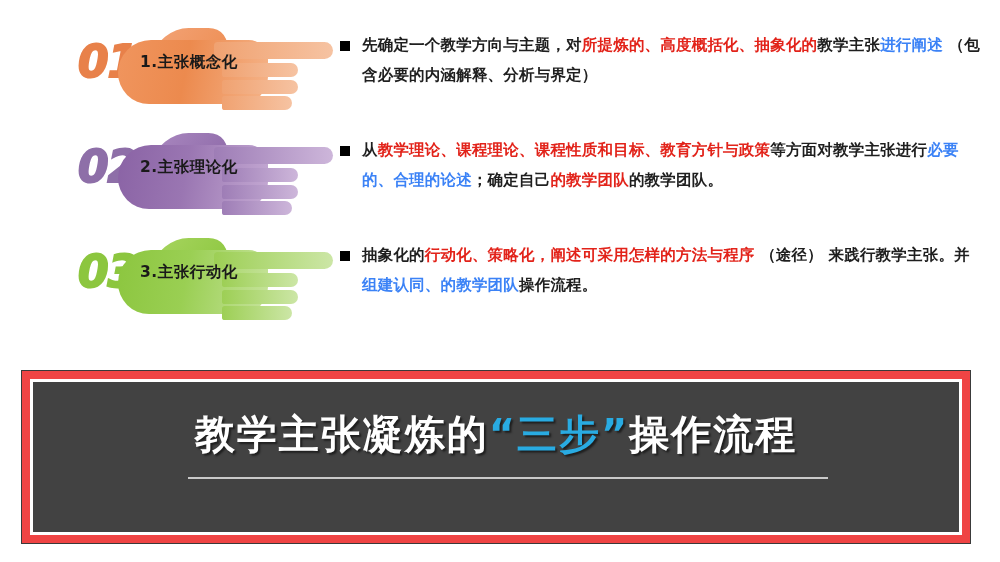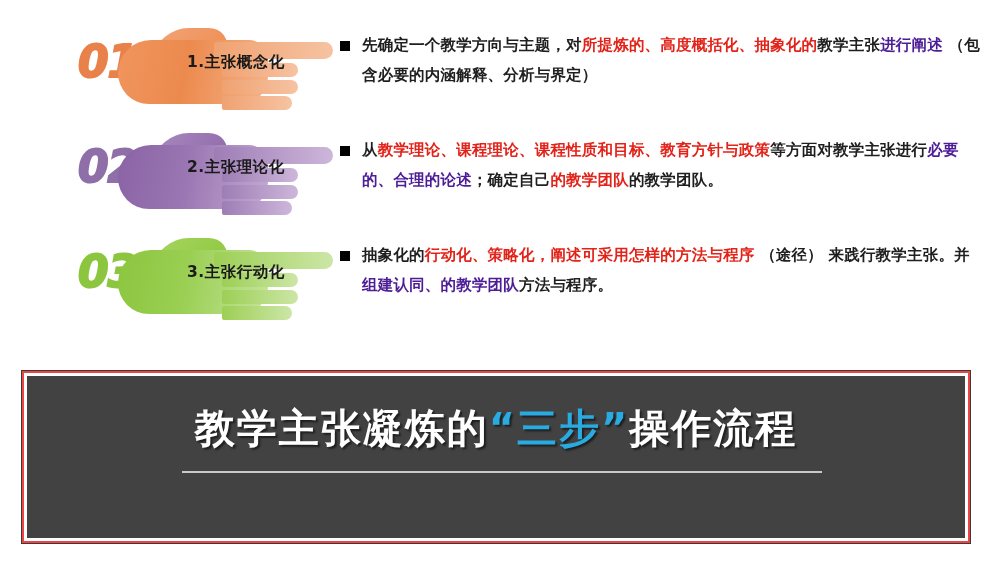--- a/index.html
+++ b/index.html
@@ -111,21 +111,20 @@
     position: absolute;
     left: 140px;
     top: 30px;
     width: 165px;
     font-size: 15.5px;
     font-weight: 700;
     color: #1a1a1a;
     letter-spacing: 0.5px;
     white-space: nowrap;
     z-index: 5;
-    margin-left: 47px;
   }
 
   
   .bullet {
     position: absolute;
     left: 340px;
     top: 19px;
     width: 10px;
     height: 10px;
     background: #000000;
@@ -135,31 +134,31 @@
     left: 362px;
     top: 8px;
     width: 620px;
     font-size: 15.5px;
     font-weight: 700;
     line-height: 30px;
     color: #1f1f1f;
     letter-spacing: 0.2px;
   }
   .para .red  { color: #E2231A; text-align: right; }
-  .para .blue { color: #4c1d95; }
+  .para .blue { color: #3b82f6; }
 
   
   #title-banner {
     position: absolute;
     left: 22px;
     top: 371px;
     width: 948px;
     height: 172px;
     background: #424242;
-    border: 2px solid #ef4444;
+    border: 8px solid #ef4444;
     outline: 1px solid #3a3a3a;
     box-shadow: 0 0 0 3px #ffffff inset;
     box-sizing: border-box;
     padding-left: 21px;
   }
   #banner-title {
     position: absolute;
     left: 0;
     right: 0;
     top: 28px;
@@ -228,21 +227,21 @@
     <div class="palm"></div>
     <div class="finger-index"></div>
     <div class="finger finger-2"></div>
     <div class="finger finger-3"></div>
     <div class="finger finger-4"></div>
   </div>
 
   <div class="step-label">3.主张行动化</div>
 
   <div class="bullet"></div>
-  <div class="para"><span>抽象化的</span><span class="red">行动化、策略化</span><span class="red">，阐述可采用怎样的</span><span class="red">方法与程序</span><span> （途径） 来践行教学主张。并</span><span class="blue">组建认同、的教学团队</span><span>方法与程序。</span></div>
+  <div class="para"><span>抽象化的</span><span class="red">行动化、策略化</span><span class="red">，阐述可采用怎样的</span><span class="red">方法与程序</span><span> （途径） 来践行教学主张。并</span><span class="blue">组建认同、的教学团队</span><span>操作流程。</span></div>
 </div>
 
 <div id="title-banner">
   <div id="banner-title">
     <span>教学主张凝炼的</span><span class="accent">“三步”</span><span>操作流程</span>
   </div>
   <div id="banner-rule"></div>
 </div>
 
 </body></html>

